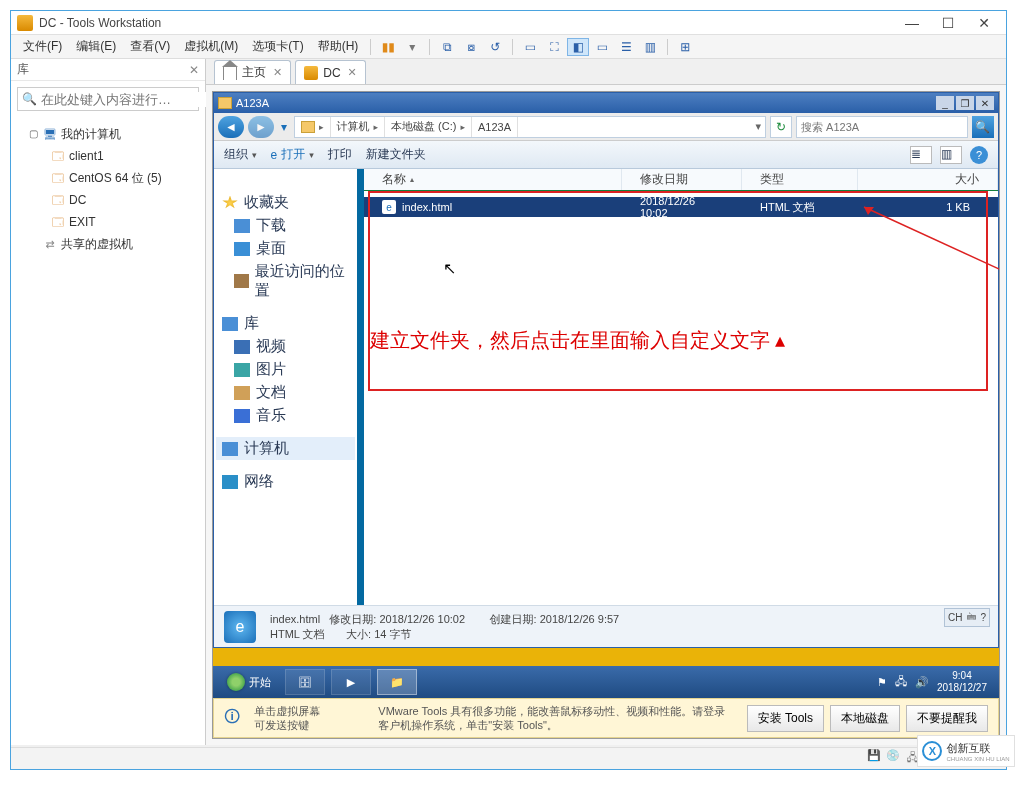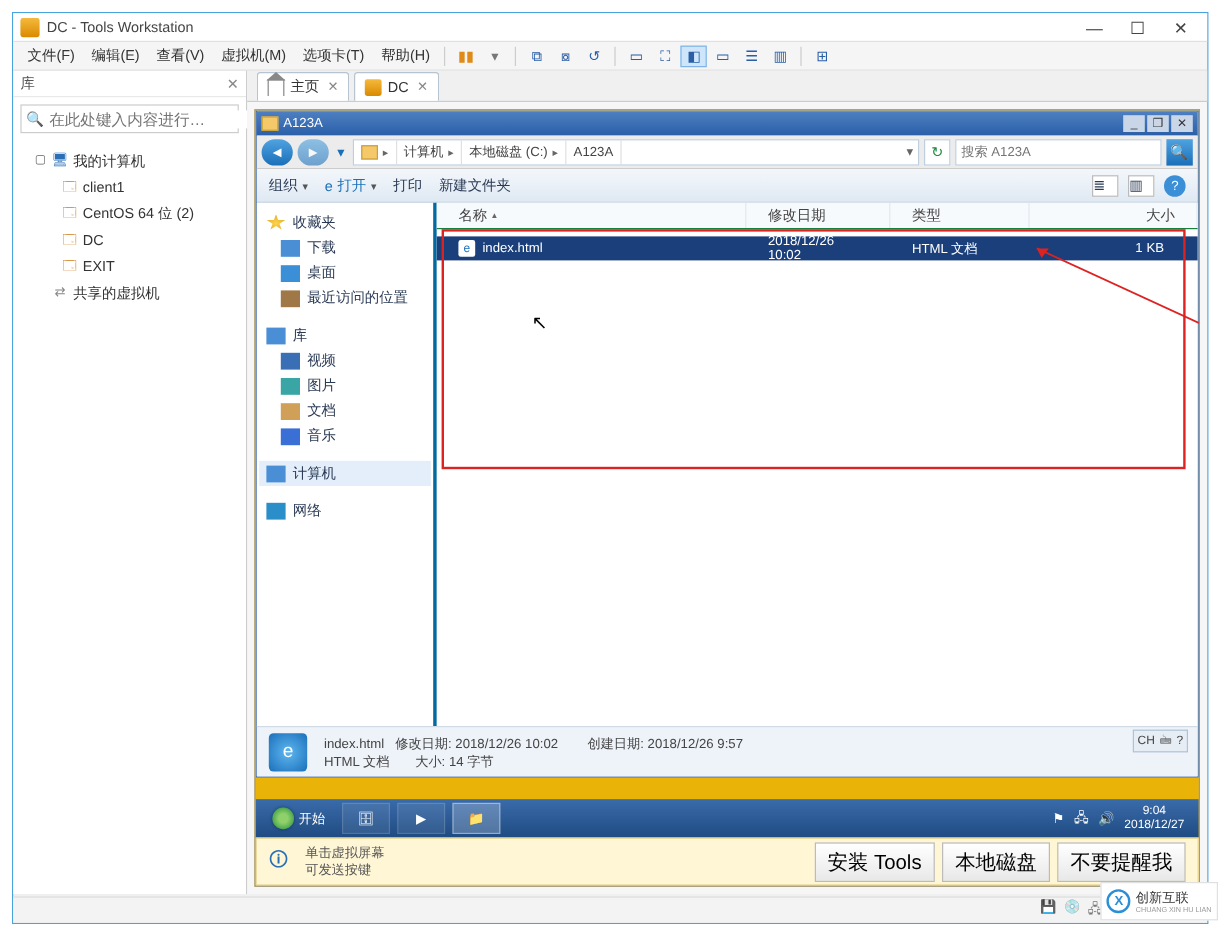--- a/index.html
+++ b/index.html
@@ -74,21 +74,21 @@
 
 .exp-tool { height:28px; background:linear-gradient(#f3f7fb,#dfe9f3); border-bottom:1px solid #b8c9db; display:flex; align-items:center; padding:0 10px; gap:14px; font-size:12px; color:#2a3a55;}
 .exp-tool .tbi { display:flex; align-items:center; gap:4px; cursor:pointer;}
 .exp-tool .tbi .dd { font-size:9px; color:#555;}
 .exp-tool .ie { color:#1a6fb9;}
 .exp-tool .right { margin-left:auto; display:flex; gap:8px; align-items:center;}
 .exp-tool .vwic { width:22px; height:18px; border:1px solid #bbb; background:#fff; cursor:pointer;}
 .exp-tool .help { width:18px; height:18px; border-radius:9px; background:#3a8fd6; color:#fff; display:flex; align-items:center; justify-content:center; font-size:11px; cursor:pointer;}
 
 .exp-main { position:absolute; top:76px; left:0; right:0; bottom:42px; display:flex;}
-.exp-side { width:150px; border-right:3px solid #0369a1; padding:6px 2px; font-size:12px; background:#fff; overflow:hidden;}
+.exp-side { width:150px; border-right:7px solid #0369a1; padding:22px 2px; font-size:15px; background:#fff; overflow:hidden;}
 .exp-side .grp { margin-bottom:10px;}
 .exp-side .it { display:flex; align-items:center; gap:6px; padding:2px 4px 2px 18px; cursor:pointer; color:#2a3a55;}
 .exp-side .it.hdr { padding-left:6px; font-weight:normal;}
 .exp-side .it.sel { background:#e3eefa;}
 .exp-side .sic { width:16px; height:14px; display:inline-block;}
 .sic.fav { background:radial-gradient(#ffd24d,#d8a018); clip-path:polygon(50% 0,61% 35%,98% 35%,68% 57%,79% 91%,50% 70%,21% 91%,32% 57%,2% 35%,39% 35%);}
 .sic.dl { background:#4a8fd6;}
 .sic.desk { background:#3a8fd6;}
 .sic.rec { background:#a07848;}
 .sic.lib { background:#4a8fd6;}
@@ -131,21 +131,21 @@
 .taskbar .start .orb { width:18px; height:18px; border-radius:9px; background:radial-gradient(#8fd06a 30%,#1a8a3a); box-shadow:0 0 3px rgba(0,0,0,.4);}
 .taskbar .tb { width:40px; height:26px; background:rgba(255,255,255,.08); border:1px solid rgba(255,255,255,.15); display:flex; align-items:center; justify-content:center; cursor:pointer;}
 .taskbar .tb.active { background:rgba(255,255,255,.22); border-color:rgba(255,255,255,.4);}
 .taskbar .tray { margin-left:auto; display:flex; align-items:center; gap:8px; padding-right:6px;}
 .taskbar .clock { text-align:center; line-height:12px; font-size:10px;}
 
 .vmware-bar { position:absolute; left:0; right:0; bottom:0; height:40px; background:#fff6d6; border:1px solid #e5d490; display:flex; align-items:center; padding:0 10px; gap:14px;}
 .vmware-bar .hint { font-size:11px; color:#555; line-height:14px;}
 .vmware-bar .hint.a { width:110px;}
 .vmware-bar .btns { margin-left:auto; display:flex; gap:6px;}
-.vmware-bar button { font-size:17px; padding:4px 10px; border:1px solid #bbb; background:linear-gradient(#fff,#e8e8e8); cursor:pointer;}
+.vmware-bar button { font-size:12px; padding:4px 10px; border:1px solid #bbb; background:linear-gradient(#fff,#e8e8e8); cursor:pointer;}
 
 .vmware-status { position:absolute; left:0; right:0; bottom:0; height:22px; background:#f3f3f3; border-top:1px solid #ddd; display:flex; align-items:center; padding:0 8px; font-size:11px; color:#555;}
 .vmware-status .sicons { margin-left:auto; display:flex; gap:6px; color:#777;}
 .vmware-status .sicons span { cursor:pointer;}
 
 .watermark { position:absolute; right:2px; bottom:20px; width:98px; height:32px; background:#fff; border:1px solid #e0e0e0; display:flex; align-items:center; justify-content:center; gap:4px; font-size:10px; color:#666;}
 .watermark .wmlogo { width:20px; height:20px; border:2px solid #2a8fd6; border-radius:50%; display:flex; align-items:center; justify-content:center; color:#2a8fd6; font-weight:bold; font-size:11px;}
 </style>
 </head>
 <body>
@@ -203,21 +203,21 @@
             <span class="exp">▢</span>
             <span class="ic monitor">🖥</span>
             <span>我的计算机</span>
           </div>
         <div class="node l2">
             <span class="ic vm">🗔</span>
             <span>client1</span>
           </div>
         <div class="node l2">
             <span class="ic vm">🗔</span>
-            <span>CentOS 64 位 (2)</span>
+            <span>CentOS 64 位 (5)</span>
           </div>
         <div class="node l2">
             <span class="ic vm">🗔</span>
             <span>DC</span>
           </div>
         <div class="node l2">
             <span class="ic vm">🗔</span>
             <span>EXIT</span>
           </div>
         <div class="node l1">
@@ -385,20 +385,21 @@
                   </div>
                 <div class="c dt">2018/12/26 10:02</div>
                 <div class="c tp">HTML 文档</div>
                 <div class="c sz">1 KB</div>
               </div>
               <span class="cursor-ptr">↖</span>
               <svg class="arrow">
                   <line x1="290" y1="130" x2="20" y2="6" stroke="#d22" stroke-width="1.5"></line>
                   <polygon points="20,6 30,6 24,14" fill="#d22"></polygon>
                 </svg>
+              <div class="annot">建立文件夹，然后点击在里面输入自定义文字 ▴</div>
             </div>
           </div>
 
           <div class="exp-status">
             <div class="bigic">e</div>
             <div>
               <div>
                 <span>index.html</span>&nbsp;&nbsp;
                 <span>修改日期:</span> <span>2018/12/26 10:02</span>
                 &nbsp;&nbsp;&nbsp;&nbsp;&nbsp;&nbsp;
@@ -434,20 +435,24 @@
               <div>2018/12/27</div>
             </div>
           </div>
         </div>
 
         <div class="vmware-bar">
           <span style="color:#2a6fb5;font-size:16px">🛈</span>
           <div class="hint a">
             <div>单击虚拟屏幕</div>
               <div>可发送按键</div>
+          </div>
+          <div class="hint">
+            <div>VMware Tools 具有很多功能，能改善鼠标移动性、视频和性能。请登录</div>
+              <div>客户机操作系统，单击"安装 Tools"。</div>
           </div>
           <div class="btns">
             <button>安装 Tools</button>
             <button>本地磁盘</button>
             <button>不要提醒我</button>
           </div>
         </div>
       </div>
     </div>
   </div>

